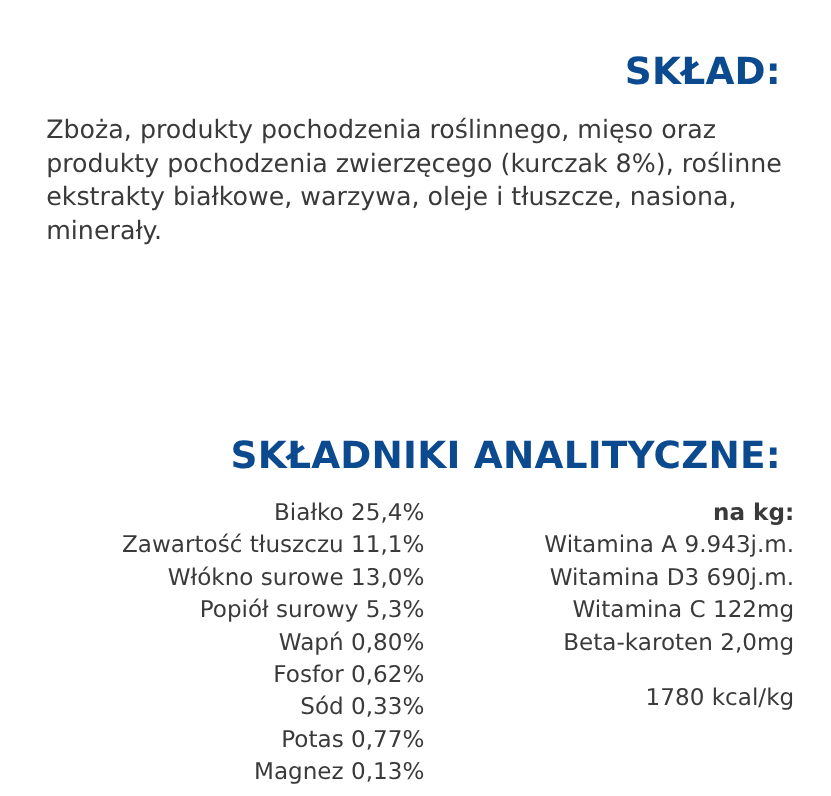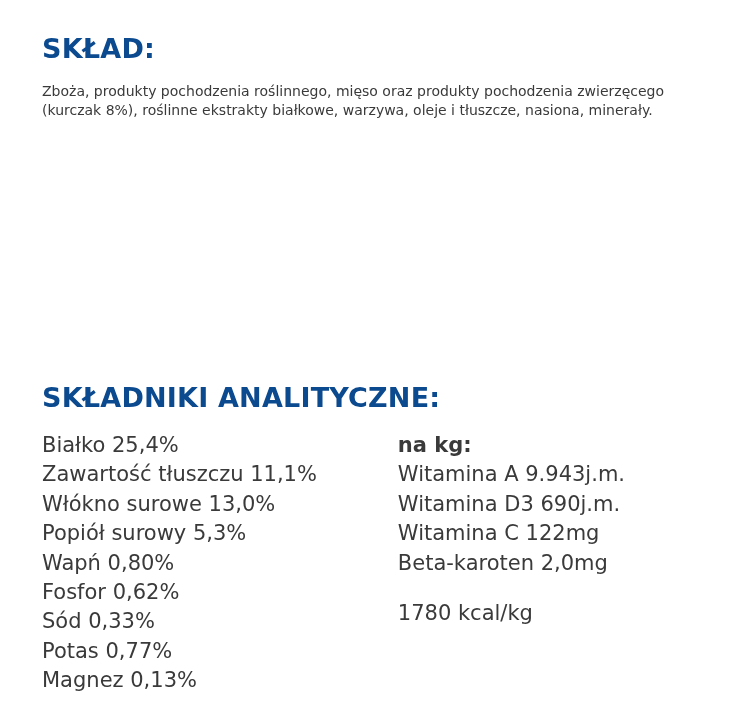--- a/index.html
+++ b/index.html
@@ -17,33 +17,34 @@
   .page {
     position: relative;
     width: 755px;
     height: 724px;
     box-sizing: border-box;
     padding: 0 42px;
   }
   .section-heading {
     color: #0B4A8F;
     font-weight: bold;
-    font-size: 27px;
+    font-size: 34px;
     letter-spacing: 0.2px;
-    margin: 0;
+    margin: 12px;
+    text-align: right;
   }
   #ingredients-section {
     position: absolute;
     left: 42px;
     top: 33px;
     width: 680px;
   }
   #ingredients-text {
     margin: 18px 8px 0 0;
-    font-size: 14px;
+    font-size: 23px;
     line-height: 1.33;
     color: #3a3a3a;
     max-width: 676px;
   }
   #analytical-section {
     position: absolute;
     left: 42px;
     top: 382px;
     width: 680px;
   }
@@ -57,20 +58,21 @@
   }
   .col-right {
     width: 330px;
     margin-left: 12px;
   }
   .line {
     font-size: 21px;
     line-height: 1.40;
     color: #3a3a3a;
     white-space: nowrap;
+    text-align: right;
   }
   .line.bold {
     font-weight: bold;
   }
   .spacer {
     height: 21px;
   }
 </style>
 </head>
 <body>

